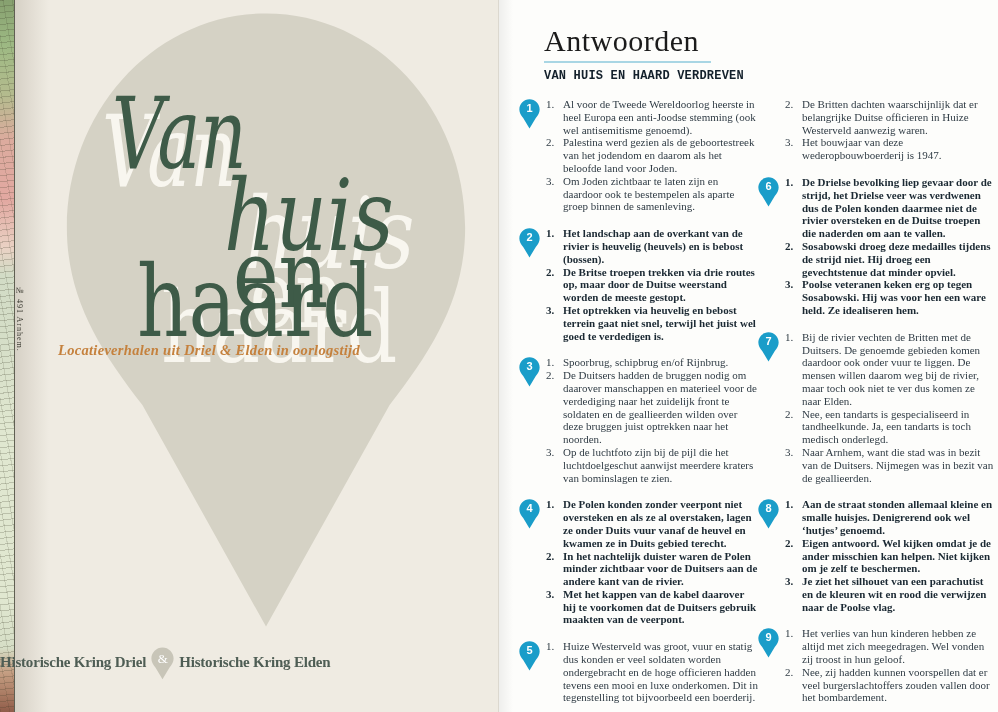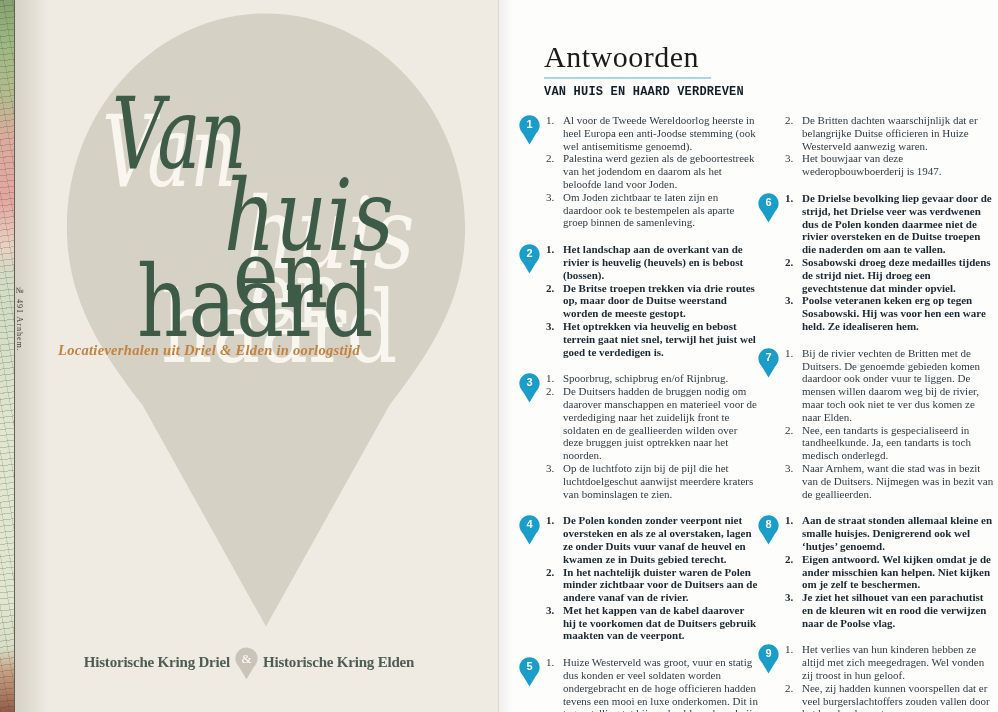--- a/index.html
+++ b/index.html
@@ -27,29 +27,29 @@
   .w-huis {left:224px;top:166px;font-size:100px;font-style:italic;transform:scaleX(.80);
            text-shadow:26px 18px 0 rgba(250,248,241,.95);}
   .w-en   {left:233px;top:228px;font-size:94px;transform:scaleX(.82);
            text-shadow:20px 20px 0 rgba(250,248,241,.9);}
   .w-haard{left:137px;top:252px;font-size:100px;transform:scaleX(.80);
            text-shadow:30px 26px 0 rgba(250,248,241,.95);}
   .cover-subtitle{position:absolute;left:58px;top:342px;width:400px;margin:0;
       font-style:italic;font-weight:700;font-size:14.5px;letter-spacing:.3px;
       color:var(--subtitle-orange,#C5813D);}
   .cover-footer{position:absolute;left:0;bottom:34px;width:498px;display:flex;align-items:center;
-      justify-content:center;gap:5px;font-weight:700;font-size:15px;letter-spacing:-.2px;
+      gap:5px;font-weight:700;font-size:15px;letter-spacing:-.2px;
       color:var(--footer-green,#4E5D54);}
   .amp-pin{position:relative;width:23px;height:31px;flex:none;display:inline-block;}
   .amp-pin svg{position:absolute;inset:0;}
   .amp-pin i{position:absolute;left:0;right:0;top:4px;text-align:center;font-style:normal;
       color:#fff;font-size:13px;font-weight:400;}
   
   .page-right{position:relative;width:500px;height:712px;box-sizing:border-box;flex:none;
-      background:var(--page-bg,#FDFDFB);padding:40px 10px 0 20px;border-left:1px solid #dcd8cf;}
+      background:var(--page-bg,#FDFDFB);padding:24px 10px 0 20px;border-left:1px solid #dcd8cf;}
   .page-right::before{content:"";position:absolute;left:0;top:0;bottom:0;width:14px;
       background:linear-gradient(90deg,rgba(0,0,0,.06),rgba(0,0,0,0));pointer-events:none;}
   .answers-header{margin-left:25px;}
   .answers-header h2{margin:0;display:inline-block;font-size:30px;font-weight:400;
       letter-spacing:.5px;color:var(--heading-text,#1B1B1B);
       border-bottom:2px solid var(--underline-blue,#A9D6E4);padding:0 12px 3px 0;}
   .answers-header h3{margin:6px 0 0 0;font-family:Liberation Mono, monospace;font-size:12px;
       font-weight:700;letter-spacing:.2px;color:#13202B;}
   .columns{display:flex;margin-top:15px;}
   .col{flex:none;width:239px;}
@@ -183,21 +183,21 @@
       </svg>
       <b class="pin-num">4</b>
     </span>
     <ol class="items">
               <li>
                 <span class="n">1.</span>
                 <span class="t">De Polen konden zonder veerpont niet oversteken en als ze al overstaken, lagen ze onder Duits vuur vanaf de heuvel en kwamen ze in Duits gebied terecht.</span>
               </li>
               <li>
                 <span class="n">2.</span>
-                <span class="t">In het nachtelijk duister waren de Polen minder zichtbaar voor de Duitsers aan de andere vanaf van de rivier.</span>
+                <span class="t">In het nachtelijk duister waren de Polen minder zichtbaar voor de Duitsers aan de andere kant van de rivier.</span>
               </li>
               <li>
                 <span class="n">3.</span>
                 <span class="t">Met het kappen van de kabel daarover hij te voorkomen dat de Duitsers gebruik maakten van de veerpont.</span>
               </li>
             </ol>
   </section>
 
   <section class="block">
     <span class="pin">

